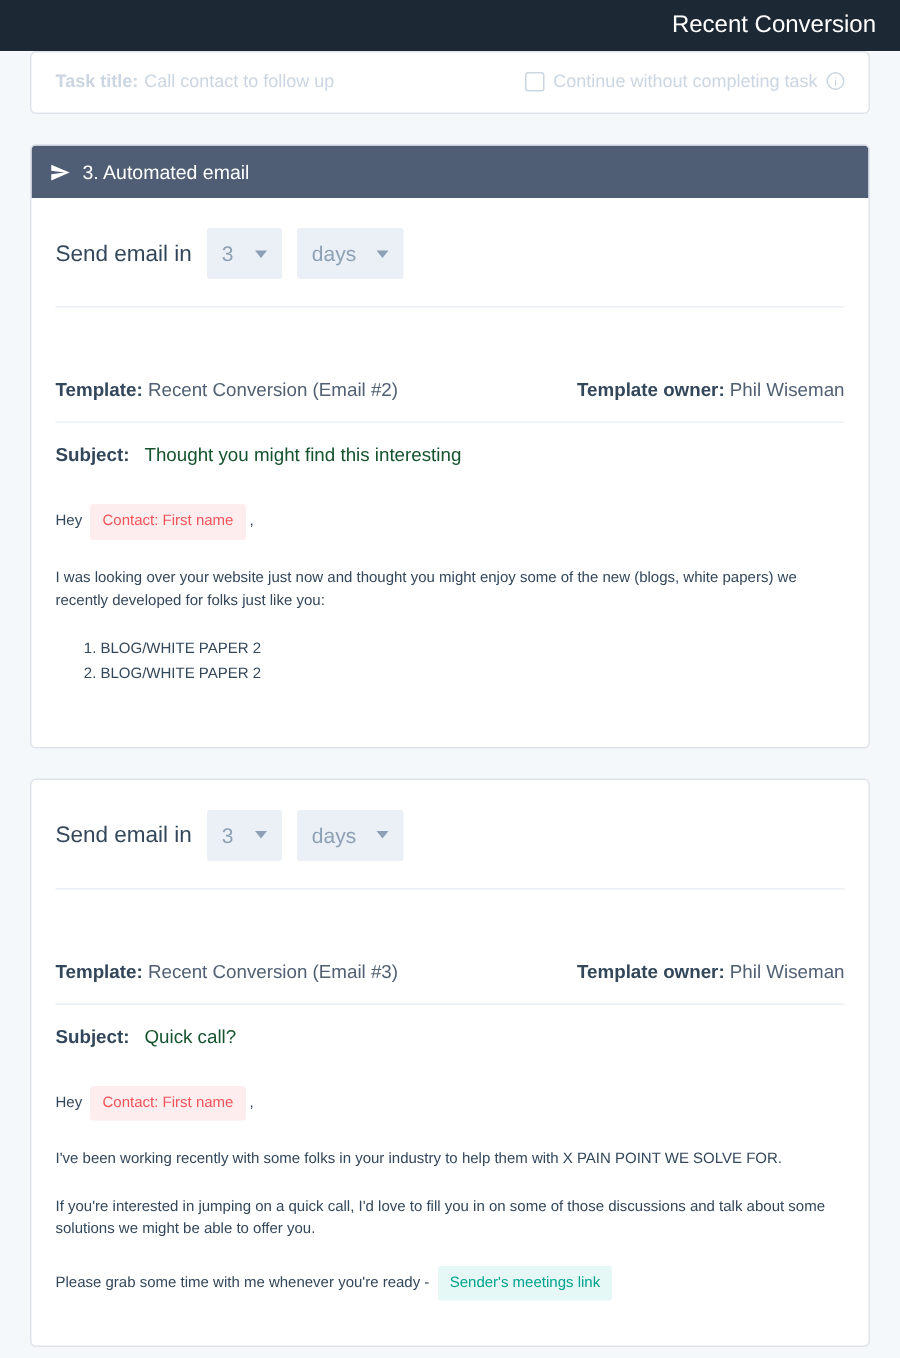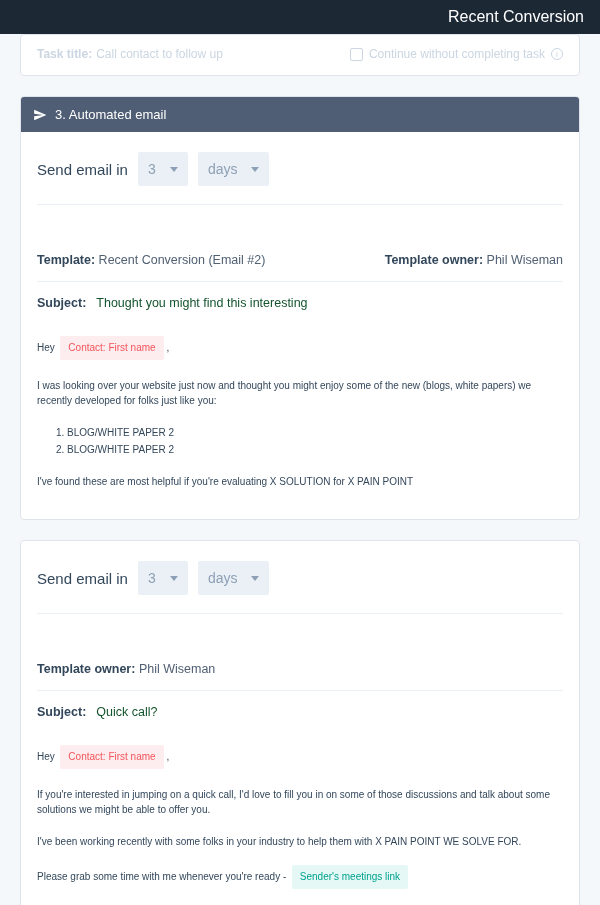--- a/index.html
+++ b/index.html
@@ -210,58 +210,61 @@
         <p class="greet-line">
           <span>Hey</span>&nbsp;
           <span class="token">Contact: First name</span>
           <span>,</span>
         </p>
         <p>I was looking over your website just now and thought you might enjoy some of the new (blogs, white papers) we recently developed for folks just like you:</p>
         <ol>
           <li>BLOG/WHITE PAPER 2</li>
           <li>BLOG/WHITE PAPER 2</li>
         </ol>
-        <p class="tight">I've found these are most helpful if you're evaluating X SOLUTION for X PAIN POINT</p>
       </div>
     </div>
   </div>
 
   <div class="card">
     <div class="card-body">
       <div class="send-row">
         <span class="send-label">Send email in</span>
         <div class="select-box num">
           <span>3</span>
           <span class="chevron"></span>
         </div>
         <div class="select-box unit">
           <span>days</span>
           <span class="chevron"></span>
         </div>
       </div>
       <hr class="divider">
       <div class="meta-row">
         <div>
+          <span class="k">Template:</span>
+          <span class="v">Recent Conversion (Email #3)</span>
+        </div>
+        <div>
           <span class="k">Template owner:</span>
           <span class="v">Phil Wiseman</span>
         </div>
       </div>
       <hr class="divider">
       <div class="subject-row">
         <span class="k">Subject:</span>
         <span class="v">Quick call?</span>
       </div>
       <div class="email-body">
         <p class="greet-line">
           <span>Hey</span>&nbsp;
           <span class="token">Contact: First name</span>
           <span>,</span>
         </p>
+        <p>I've been working recently with some folks in your industry to help them with X PAIN POINT WE SOLVE FOR.</p>
         <p>If you're interested in jumping on a quick call, I'd love to fill you in on some of those discussions and talk about some solutions we might be able to offer you.</p>
-        <p>I've been working recently with some folks in your industry to help them with X PAIN POINT WE SOLVE FOR.</p>
         <p class="tight">
           <span>Please grab some time with me whenever you're ready -</span>&nbsp;
           <span class="token meeting">Sender's meetings link</span>
         </p>
       </div>
     </div>
   </div>
 
 </div>
 

